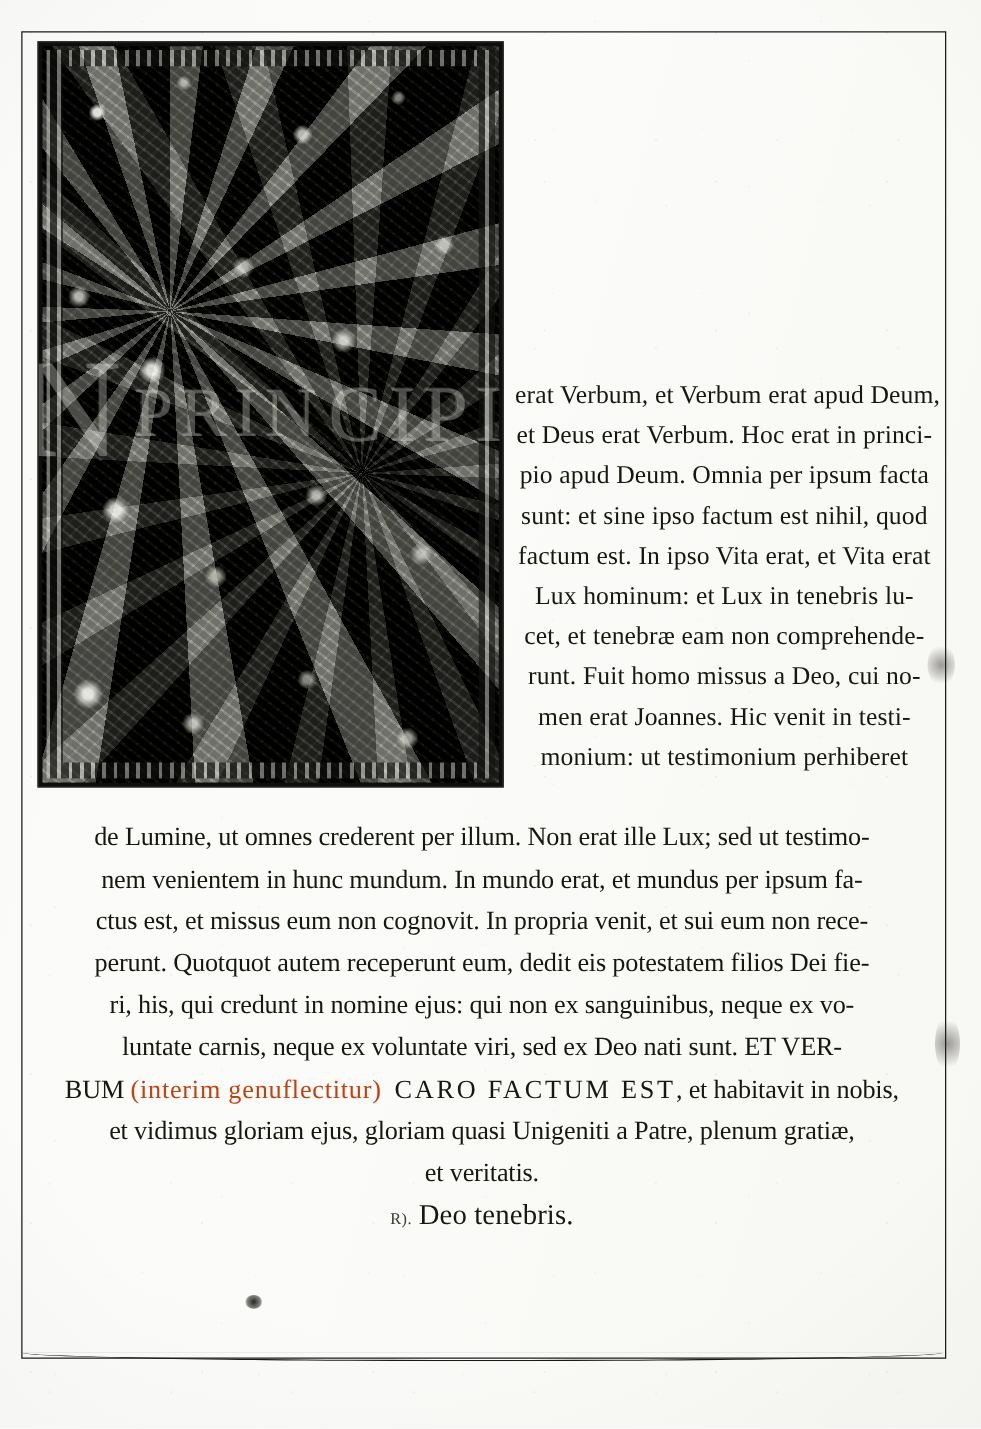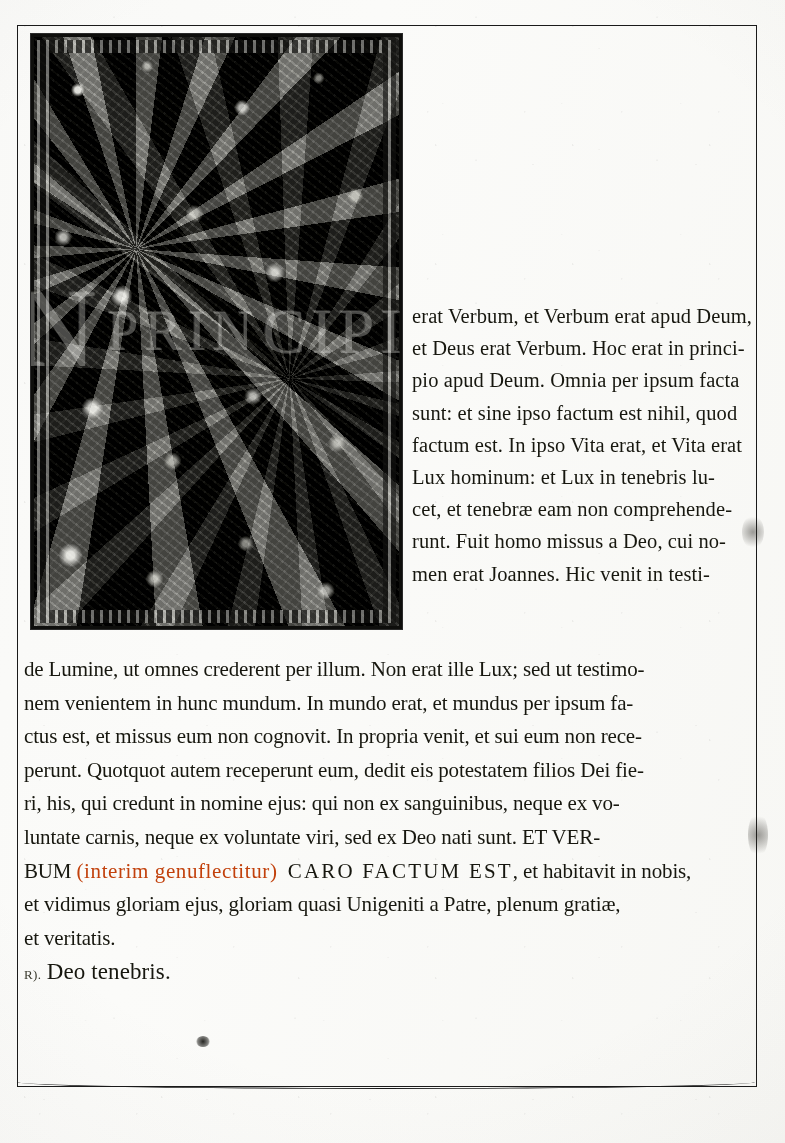--- a/index.html
+++ b/index.html
@@ -163,20 +163,21 @@
     width: 723px;
   }
 
   .line {
     color: #17170f;
     font-size: 20.5px;
     line-height: 32.2px;
     letter-spacing: .1px;
     white-space: nowrap;
     font-family: "Liberation Serif", "DejaVu Serif", serif;
+    text-align: center;
   }
   .full-block .line {
     font-size: 21px;
     line-height: 33.6px;
   }
   .line.tight { letter-spacing: -.15px; }
 
   .caps {
     letter-spacing: 2.2px;
   }
@@ -230,20 +231,21 @@
     <div class="col-right">
       <div class="line">erat Verbum, et  Verbum erat apud Deum,</div>
       <div class="line">et Deus erat Verbum. Hoc erat in princi-</div>
       <div class="line">pio apud Deum. Omnia per ipsum facta</div>
       <div class="line">sunt: et sine ipso factum est nihil, quod</div>
       <div class="line">factum est. In ipso Vita erat, et Vita erat</div>
       <div class="line">Lux hominum: et Lux in tenebris lu-</div>
       <div class="line">cet, et tenebræ eam non comprehende-</div>
       <div class="line">runt. Fuit homo missus a Deo, cui no-</div>
       <div class="line">men erat Joannes. Hic venit in testi-</div>
+      <div class="line">monium: ut testimonium perhiberet</div>
     </div>
 
     <div class="full-block">
       <div class="line tight">de Lumine, ut omnes crederent per illum. Non erat ille Lux; sed ut testimo-</div>
       <div class="line tight">nem venientem in hunc mundum. In mundo erat, et mundus per ipsum fa-</div>
       <div class="line tight">ctus est, et missus eum non cognovit. In propria venit, et sui eum non rece-</div>
       <div class="line tight">perunt. Quotquot autem receperunt eum, dedit eis potestatem filios Dei fie-</div>
       <div class="line tight">ri, his, qui credunt in nomine ejus: qui non ex sanguinibus, neque ex vo-</div>
       <div class="line tight">luntate carnis, neque ex voluntate viri, sed ex Deo nati sunt. ET VER-</div>
 

